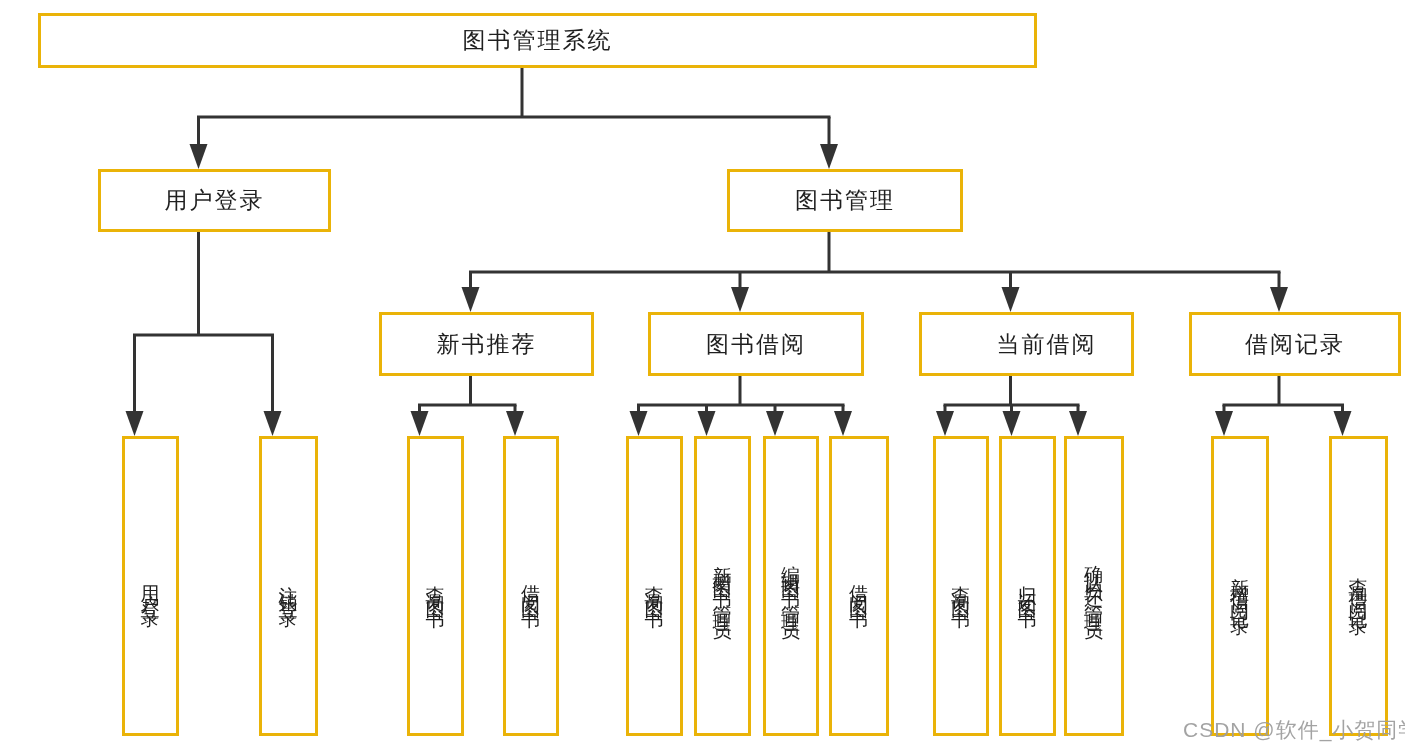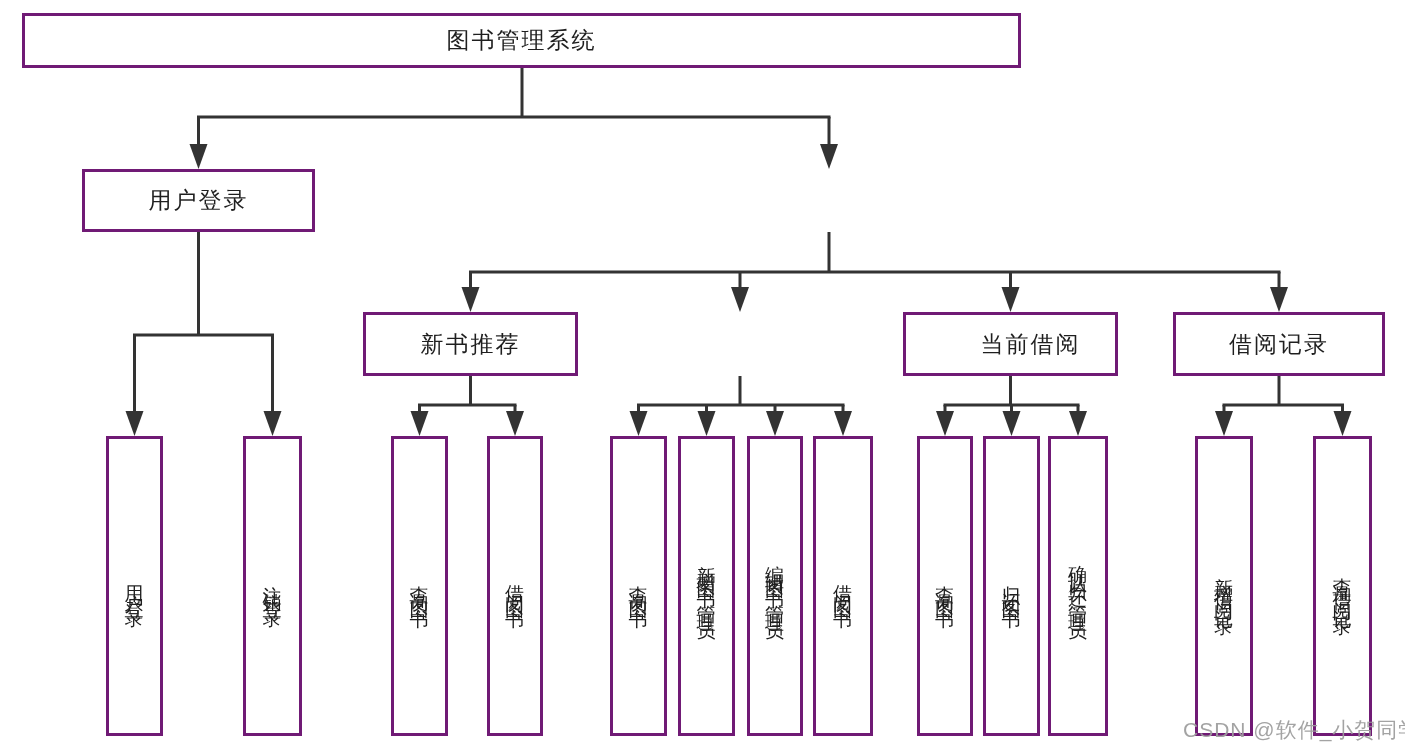--- a/index.html
+++ b/index.html
@@ -7,25 +7,26 @@
     position:relative;
     width:1405px;height:747px;
     background:#ffffff;
     font-family:"Liberation Sans","DejaVu Sans",sans-serif;
     overflow:hidden;
   }
   .wires{position:absolute;left:0;top:0;z-index:1;}
   .node{
     position:absolute;
     box-sizing:border-box;
-    border:3px solid #701a75;
+    border:3px solid #eab308;
     background:#ffffff;
     display:flex;align-items:center;justify-content:center;
     z-index:2;
     color:#1f1f1f;
+    margin-left:16px;
   }
   .hbox{font-size:23px;letter-spacing:2px;line-height:1;}
   .leaf .vtext{
     writing-mode:vertical-rl;
     text-orientation:mixed;
     font-size:19px;
     letter-spacing:8px;
     line-height:1;
     white-space:nowrap;
     color:#1f1f1f;
@@ -104,23 +105,29 @@
     <polygon points="1342.5,436 1333.5,411 1351.5,411" stroke="none"></polygon>
   </svg>
 
   <div class="node hbox" style="left:22px;top:13px;width:999px;height:55px;">
     <span>图书管理系统</span>
   </div>
 
   <div class="node hbox" style="left:82px;top:169px;width:233px;height:63px;">
     <span>用户登录</span>
   </div>
+  <div class="node hbox" style="left:711px;top:169px;width:236px;height:63px;">
+    <span>图书管理</span>
+  </div>
 
   <div class="node hbox" style="left:363px;top:312px;width:215px;height:64px;justify-content:center;">
     <span>新书推荐</span>
+  </div>
+  <div class="node hbox" style="left:632px;top:312px;width:216px;height:64px;">
+    <span>图书借阅</span>
   </div>
   <div class="node hbox" style="left:903px;top:312px;width:215px;height:64px;padding-left:40px;">
     <span>当前借阅</span>
   </div>
   <div class="node hbox" style="left:1173px;top:312px;width:212px;height:64px;">
     <span>借阅记录</span>
   </div>
 
   <div class="node leaf" style="left:106px;top:436px;width:57px;height:300px;">
     <span class="vtext">用户登录</span>

